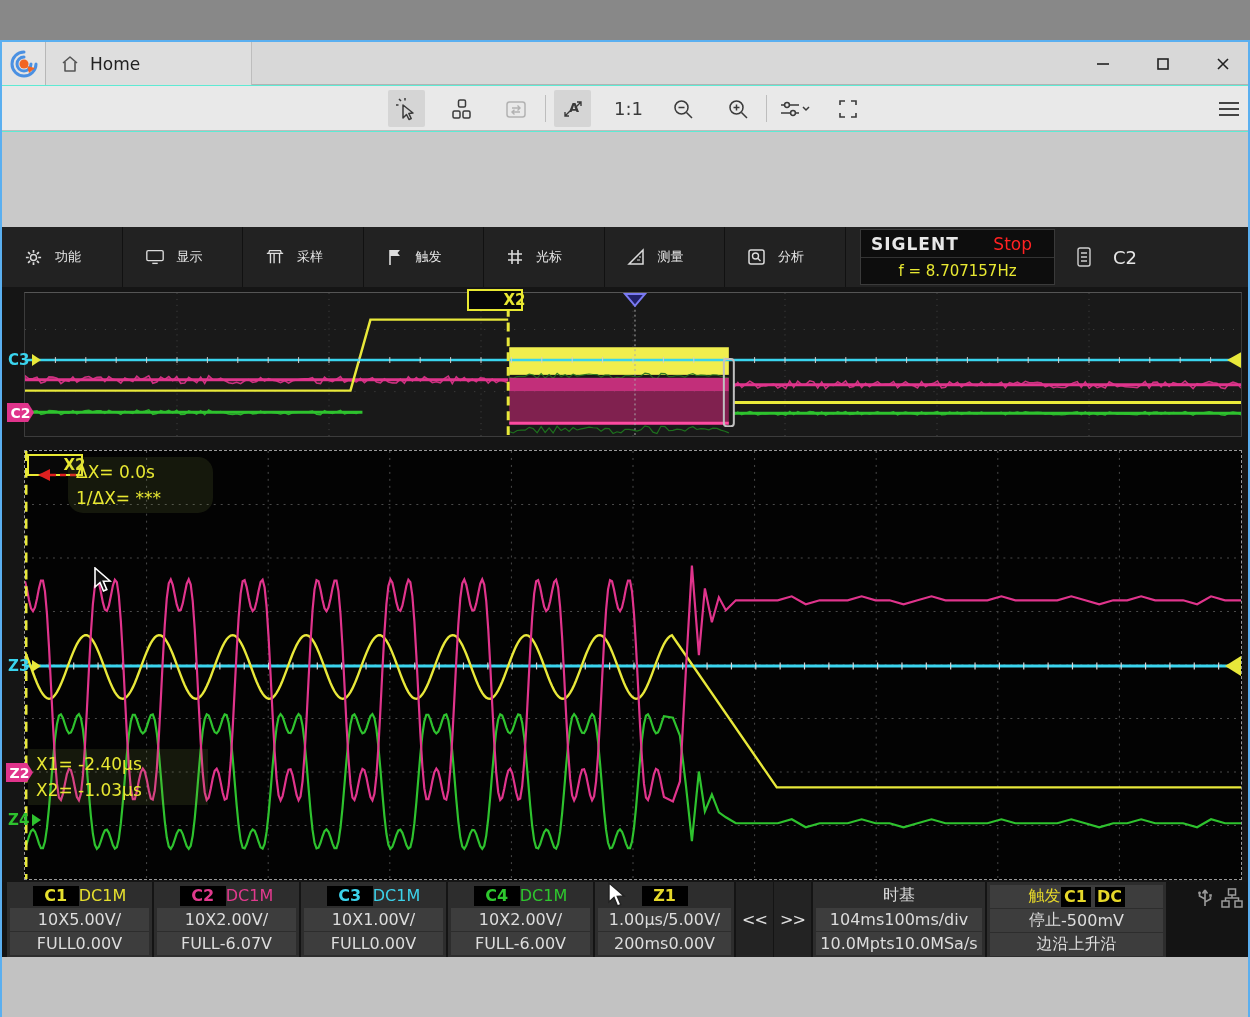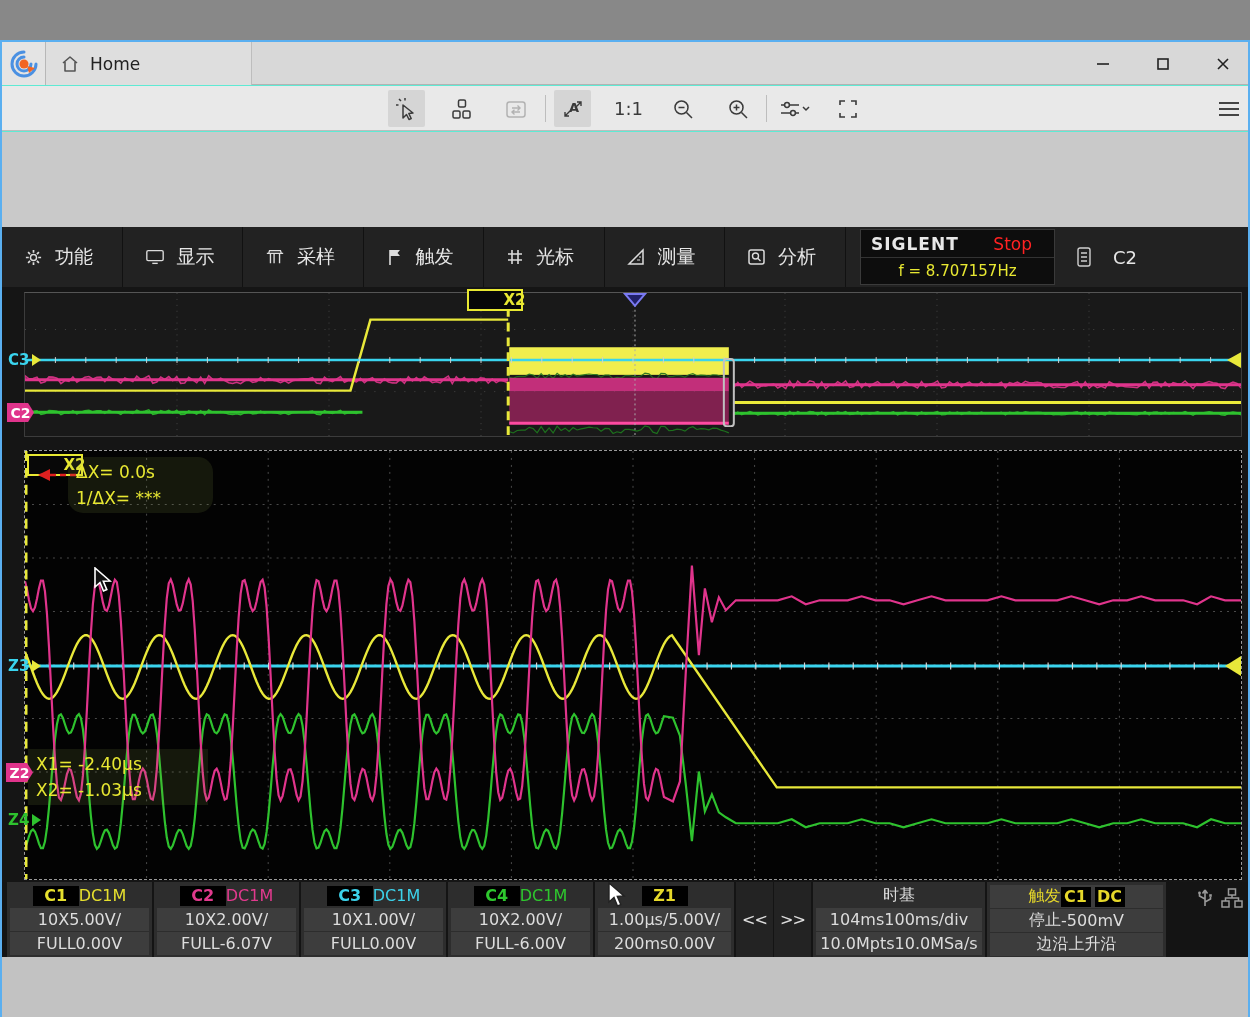--- a/index.html
+++ b/index.html
@@ -17,21 +17,21 @@
   .winbtn{width:22px;height:22px;display:flex;align-items:center;justify-content:center;}
   .toolbar{position:absolute;left:0;top:44px;width:100%;height:45px;background:#e9e9e9;border-bottom:1px solid #bdbdbd;}
   .tbtn{position:absolute;top:4px;width:37px;height:37px;border-radius:2px;display:flex;align-items:center;justify-content:center;}
   .tbtn.sel{background:#d5d5d5;}
   .tdiv{position:absolute;top:9px;width:1px;height:27px;background:#bdbdbd;}
   .graygap{position:absolute;left:0;top:90px;width:100%;height:95px;background:#c9c9c9;}
   .graybottom{position:absolute;left:0;top:915px;width:100%;height:100px;background:#c2c2c2;}
   
   .scope{position:absolute;left:0;top:185px;width:1250px;height:730px;background:#151515;}
   .menubar{position:absolute;left:0;top:0;width:100%;height:60px;background:#222;display:flex;}
-  .mitem{width:120.5px;height:100%;display:flex;align-items:center;gap:12px;padding-left:22px;border-right:1px solid #111;color:#e6e6e6;font-size:19px;}
+  .mitem{width:120.5px;height:100%;display:flex;align-items:center;gap:12px;padding-left:22px;border-right:1px solid #111;color:#e6e6e6;font-size:13px;}
   .sigbox{position:absolute;left:858px;top:2px;width:195px;height:56px;background:#0d0d0d;border:1px solid #3a3a3a;}
   .sigrow1{display:flex;align-items:center;height:28px;border-bottom:1px solid #333;}
   .sigbrand{flex:1;color:#e8e8e8;font-weight:bold;font-size:17px;letter-spacing:1px;padding-left:10px;}
   .sigstop{color:#ff2222;font-size:17px;padding-right:22px;}
   .sigfreq{height:26px;display:flex;align-items:center;justify-content:center;color:#e8e832;font-size:15px;}
   .srcsel{position:absolute;left:1075px;top:0;height:60px;display:flex;align-items:center;gap:22px;color:#e6e6e6;font-size:18px;}
   
   .overview{position:absolute;left:22px;top:65px;width:1218px;height:145px;background:#191919;border:1px solid #3c3c3c;border-top:1px solid #555;}
   .mainplot{position:absolute;left:22px;top:223px;width:1218px;height:430px;background:#030303;border:1px dashed #9a9a9a;}
   svg{display:block;}

